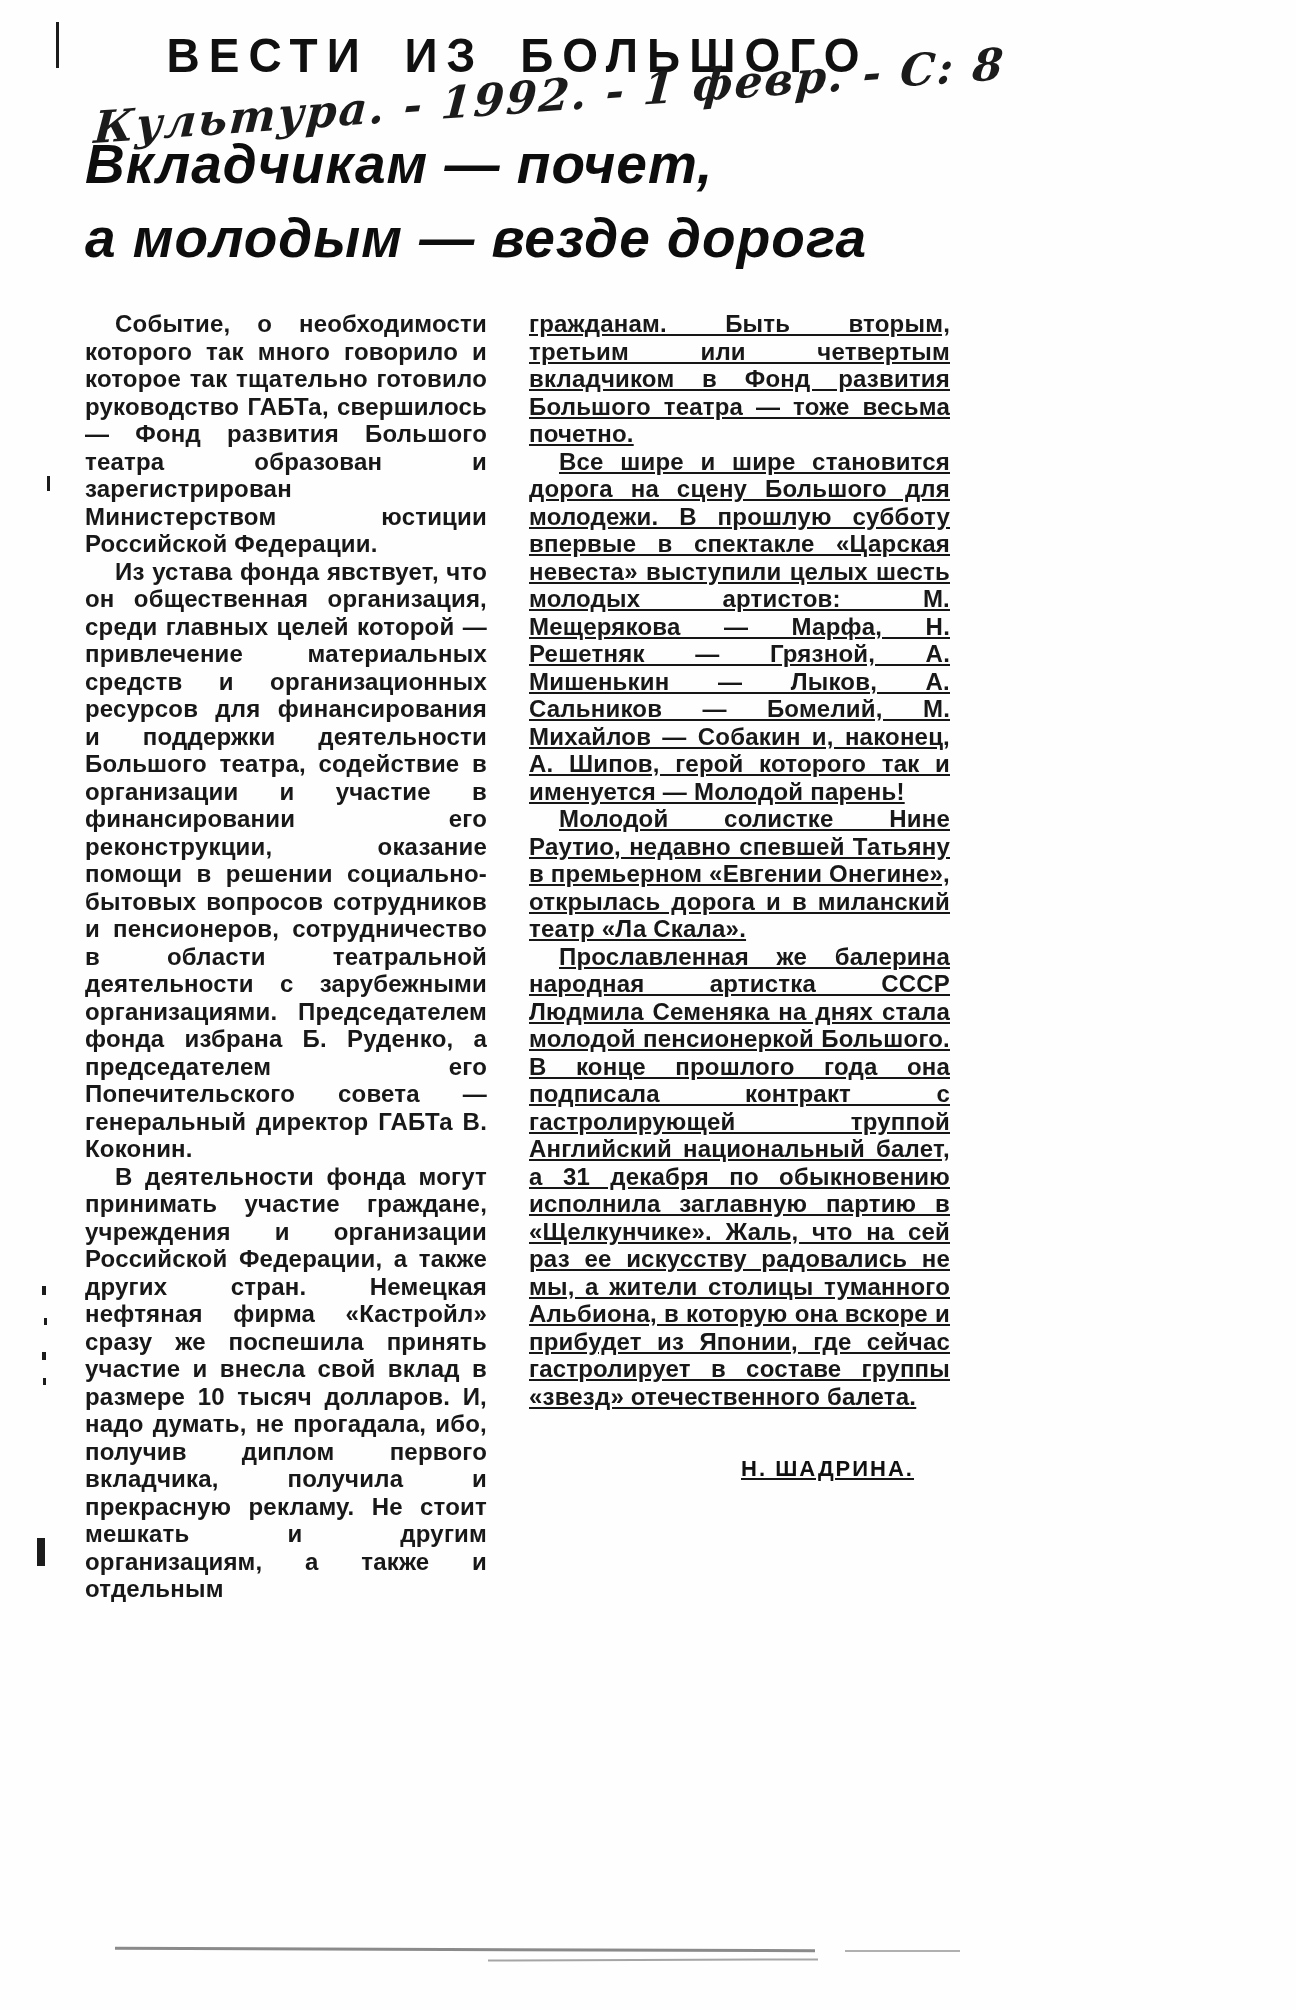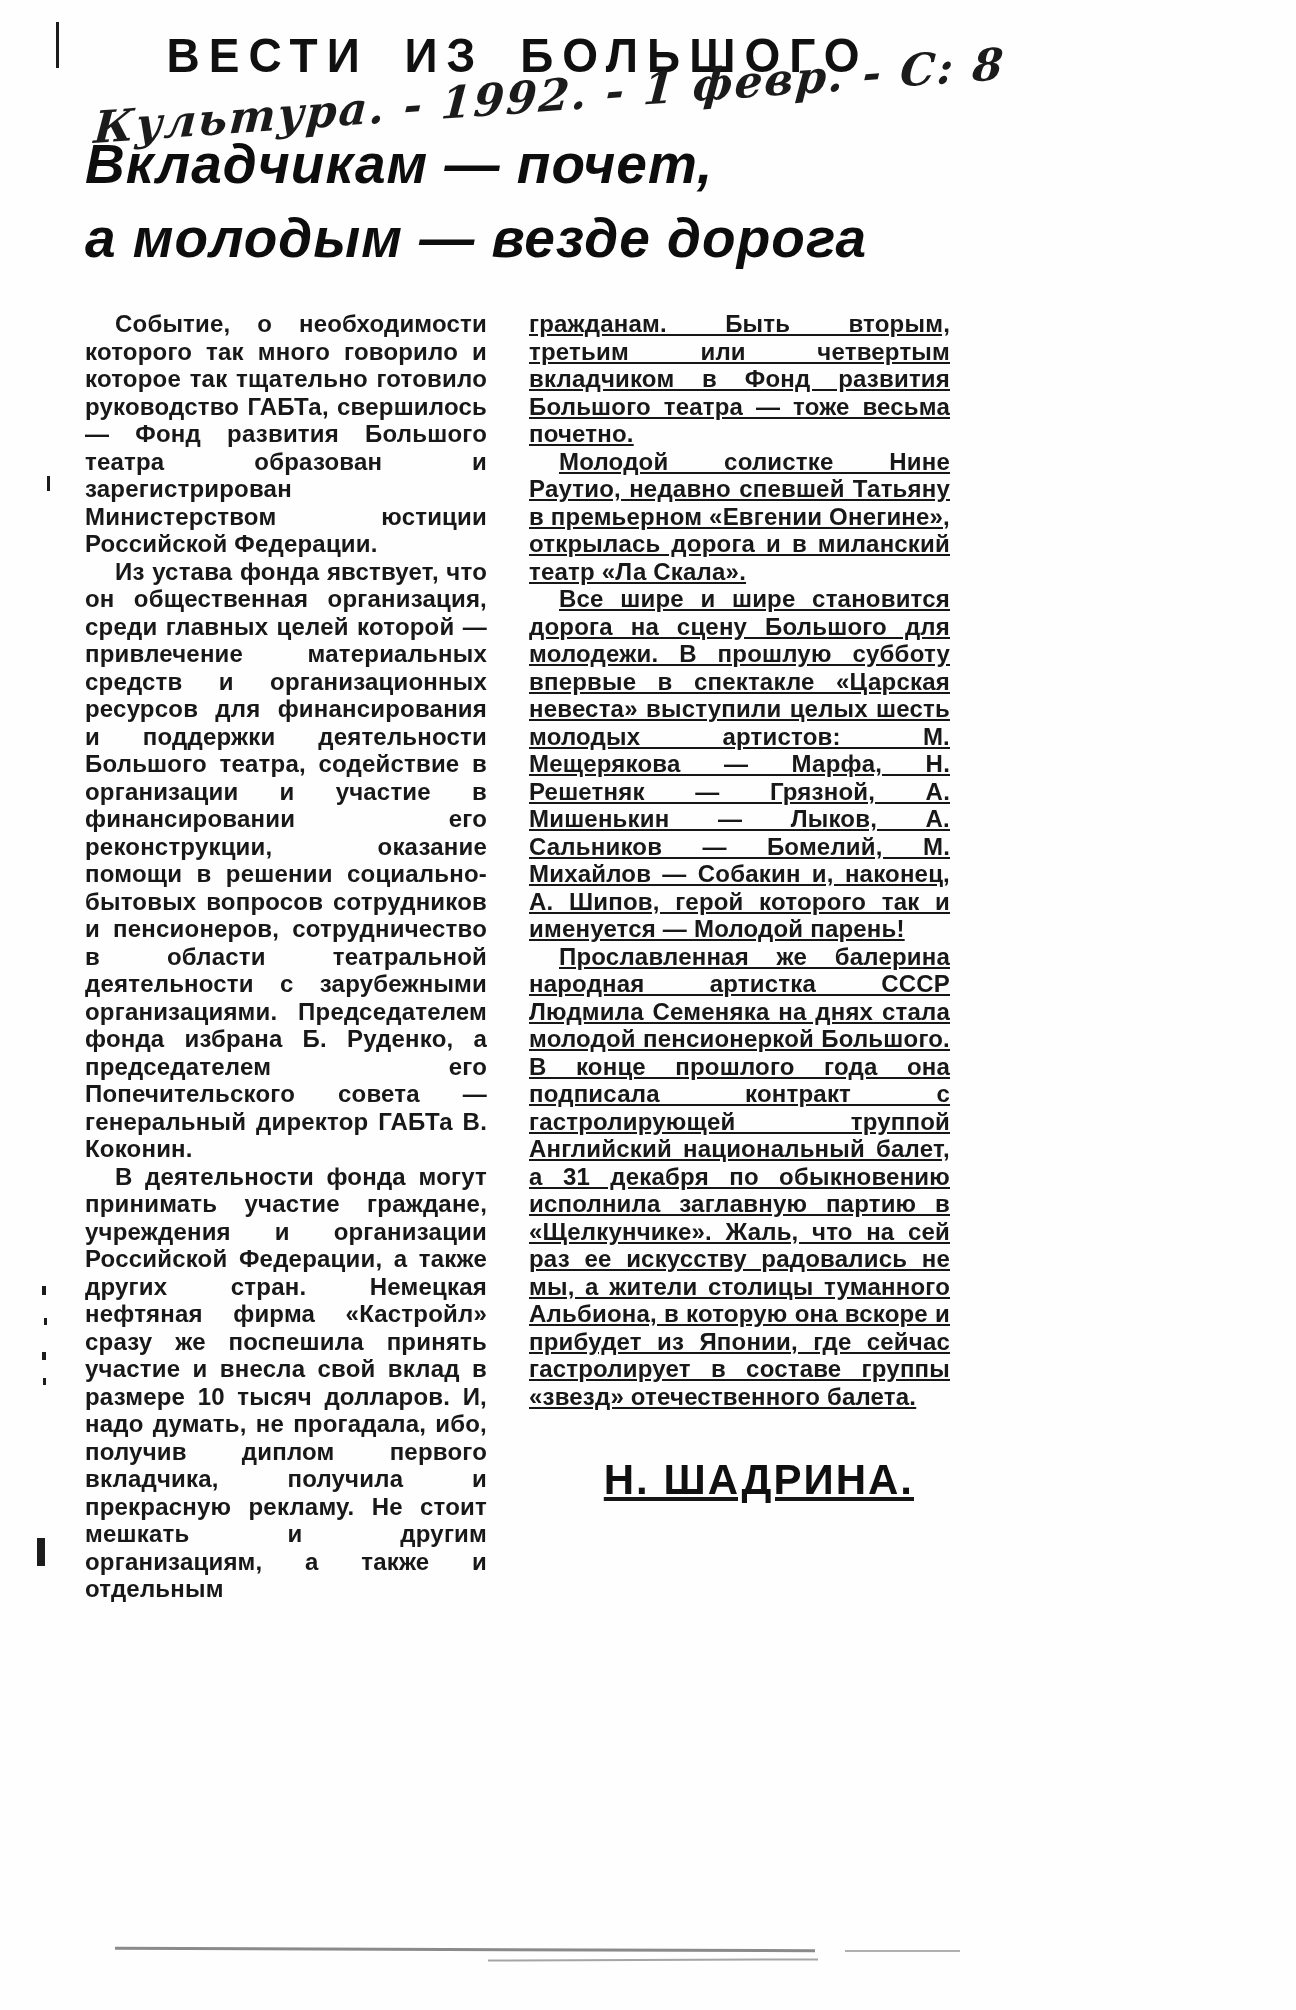--- a/index.html
+++ b/index.html
@@ -81,21 +81,21 @@
   }
   .col-right .plist .para:first-child {
     text-indent: 0;
   }
   .signature {
     margin-top: 46px;
     padding-right: 36px;
     text-align: right;
     font-family: "Liberation Sans", sans-serif;
     font-weight: 700;
-    font-size: 42px;
+    font-size: 22px;
     letter-spacing: 2px;
     color: #101010;
   }
   
   .artifact {
     position: absolute;
     background: #1c1c1c;
   }
   .a-tick-top    { left: 56px; top: 22px;  width: 3px; height: 46px; }
   .a-tick-mid    { left: 47px; top: 476px; width: 3px; height: 15px; }
@@ -150,22 +150,22 @@
         <div class="plist">
             <p class="para">Событие, о необходимости которого так много говорило и которое так тщательно готовило руководство ГАБТа, свершилось — Фонд развития Большого театра образован и зарегистрирован Министерством юстиции Российской Федерации.</p>
             <p class="para">Из устава фонда явствует, что он общественная организация, среди главных целей которой — привлечение материальных средств и организационных ресурсов для финансирования и поддержки деятельности Большого театра, содействие в организации и участие в финансировании его реконструкции, оказание помощи в решении социально-бытовых вопросов сотрудников и пенсионеров, сотрудничество в области театральной деятельности с зарубежными организациями. Председателем фонда избрана Б. Руденко, а председателем его Попечительского совета — генеральный директор ГАБТа В. Коконин.</p>
             <p class="para">В деятельности фонда могут принимать участие граждане, учреждения и организации Российской Федерации, а также других стран. Немецкая нефтяная фирма «Кастройл» сразу же поспешила принять участие и внесла свой вклад в размере 10 тысяч долларов. И, надо думать, не прогадала, ибо, получив диплом первого вкладчика, получила и прекрасную рекламу. Не стоит мешкать и другим организациям, а также и отдельным</p>
           </div>
       </div>
 
       <div class="col col-right">
         <div class="plist">
             <p class="para">гражданам. Быть вторым, третьим или четвертым вкладчиком в Фонд развития Большого театра — тоже весьма почетно.</p>
+            <p class="para">Все шире и шире становится дорога на сцену Большого для молодежи. В прошлую субботу впервые в спектакле «Царская невеста» выступили целых шесть молодых артистов: М. Мещерякова — Марфа, Н. Решетняк — Грязной, А. Мишенькин — Лыков, А. Сальников — Бомелий, М. Михайлов — Собакин и, наконец, А. Шипов, герой которого так и именуется — Молодой парень!</p>
             <p class="para">Молодой солистке Нине Раутио, недавно спевшей Татьяну в премьерном «Евгении Онегине», открылась дорога и в миланский театр «Ла Скала».</p>
-            <p class="para">Все шире и шире становится дорога на сцену Большого для молодежи. В прошлую субботу впервые в спектакле «Царская невеста» выступили целых шесть молодых артистов: М. Мещерякова — Марфа, Н. Решетняк — Грязной, А. Мишенькин — Лыков, А. Сальников — Бомелий, М. Михайлов — Собакин и, наконец, А. Шипов, герой которого так и именуется — Молодой парень!</p>
             <p class="para">Прославленная же балерина народная артистка СССР Людмила Семеняка на днях стала молодой пенсионеркой Большого. В конце прошлого года она подписала контракт с гастролирующей труппой Английский национальный балет, а 31 декабря по обыкновению исполнила заглавную партию в «Щелкунчике». Жаль, что на сей раз ее искусству радовались не мы, а жители столицы туманного Альбиона, в которую она вскоре и прибудет из Японии, где сейчас гастролирует в составе группы «звезд» отечественного балета.</p>
           </div>
         <div class="signature">Н. ШАДРИНА.</div>
       </div>
 
     </div>
   </div>
 </div>
 
 </body></html>

